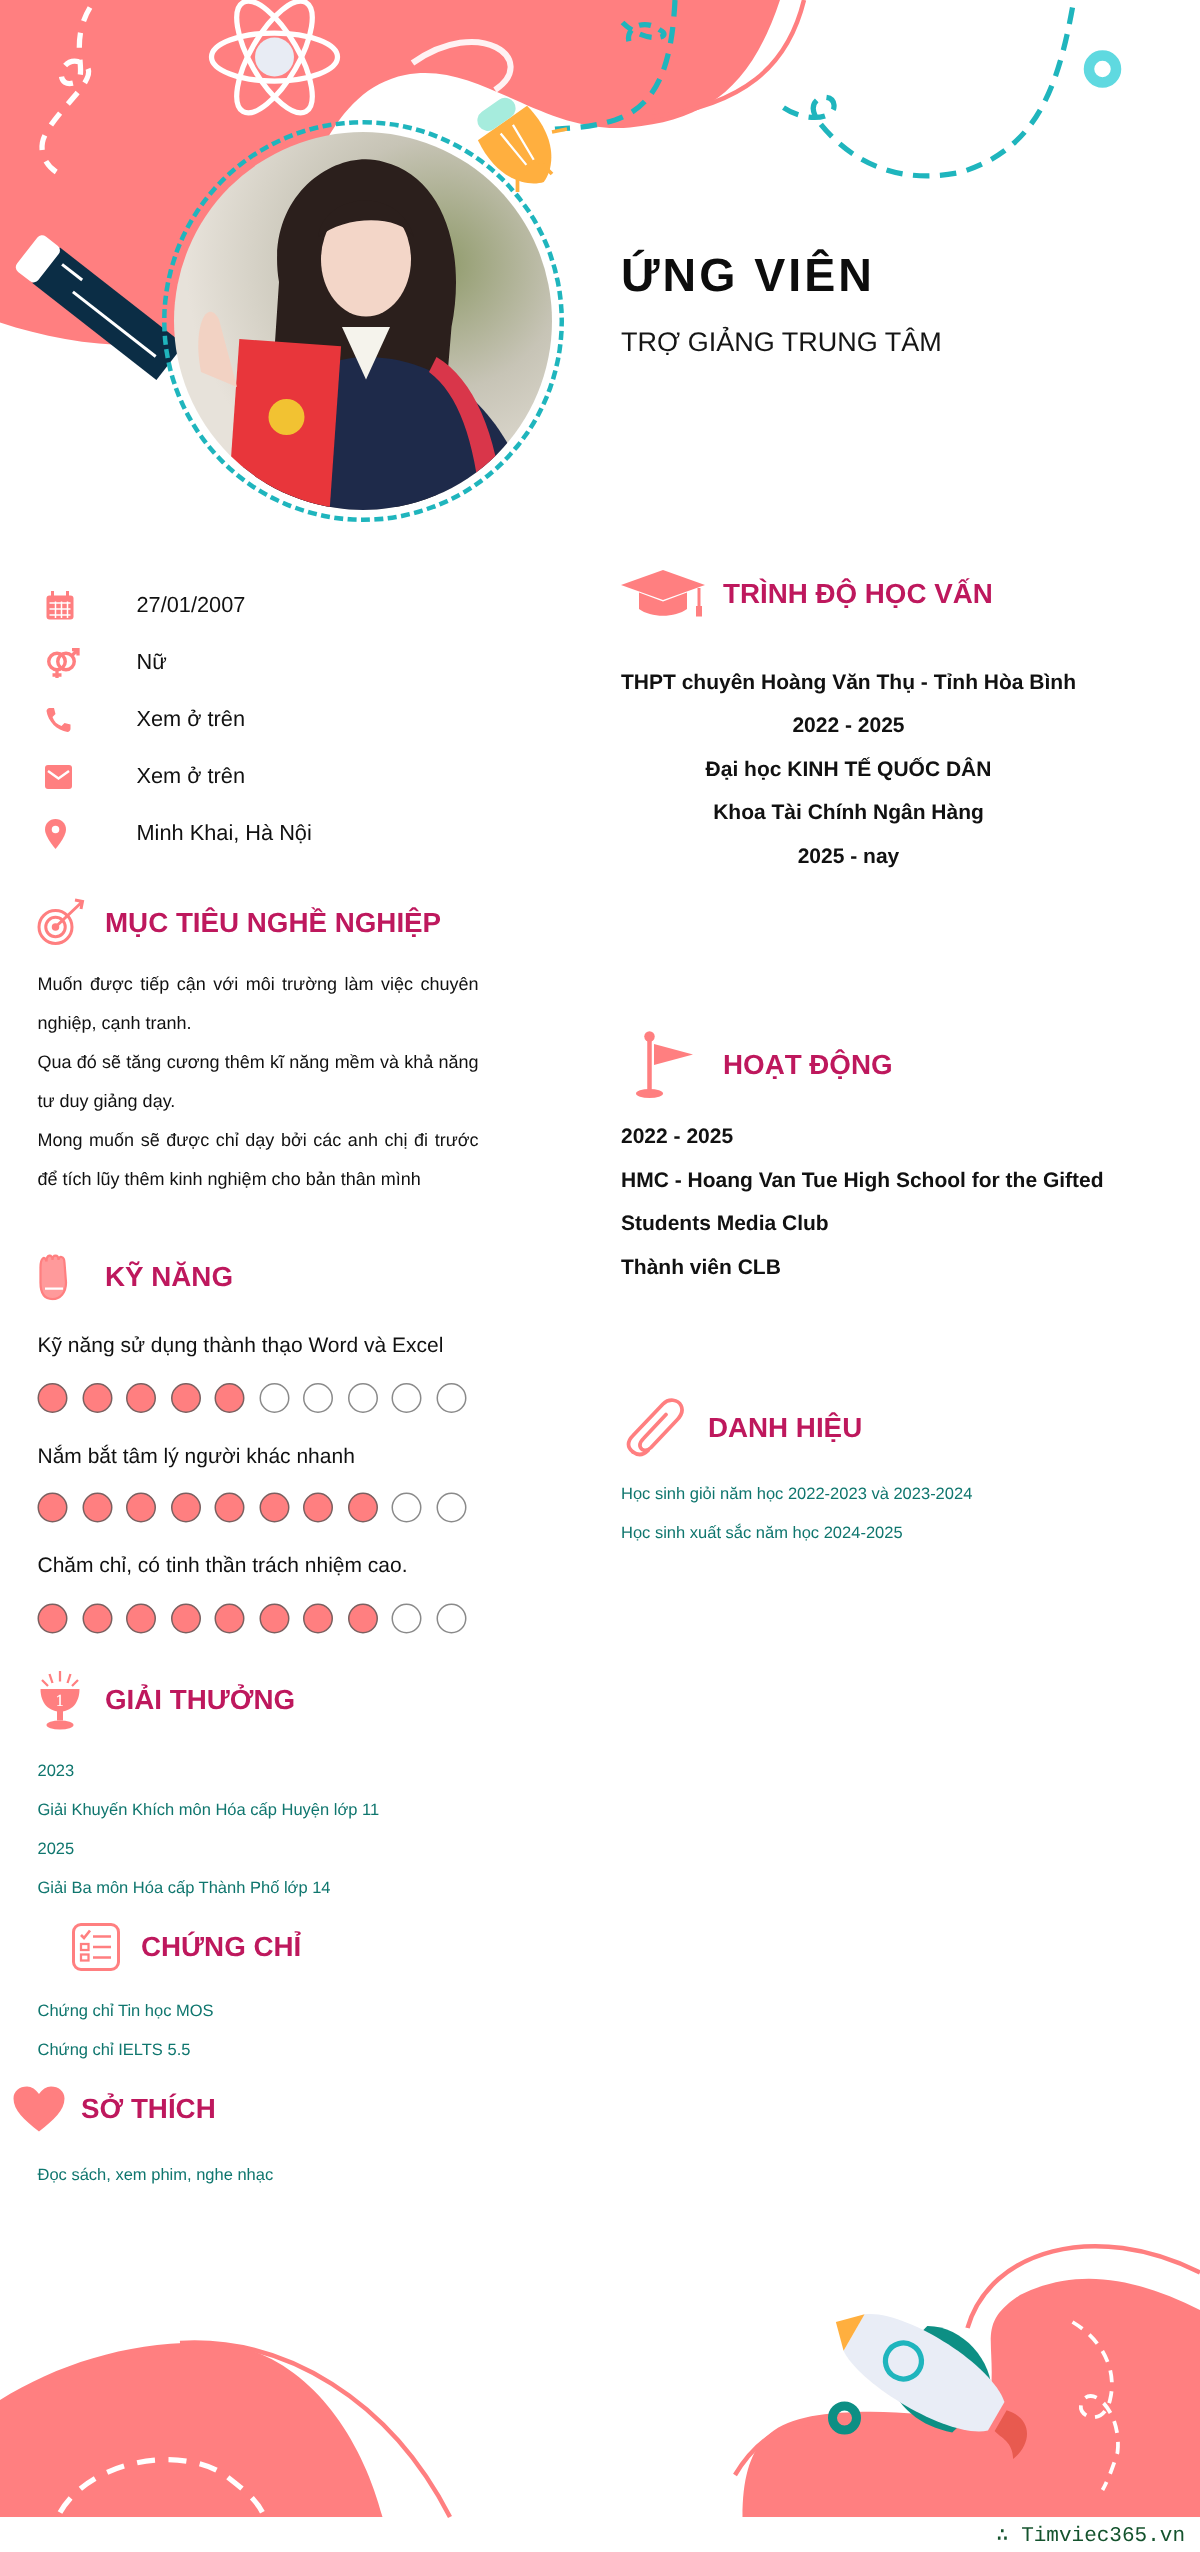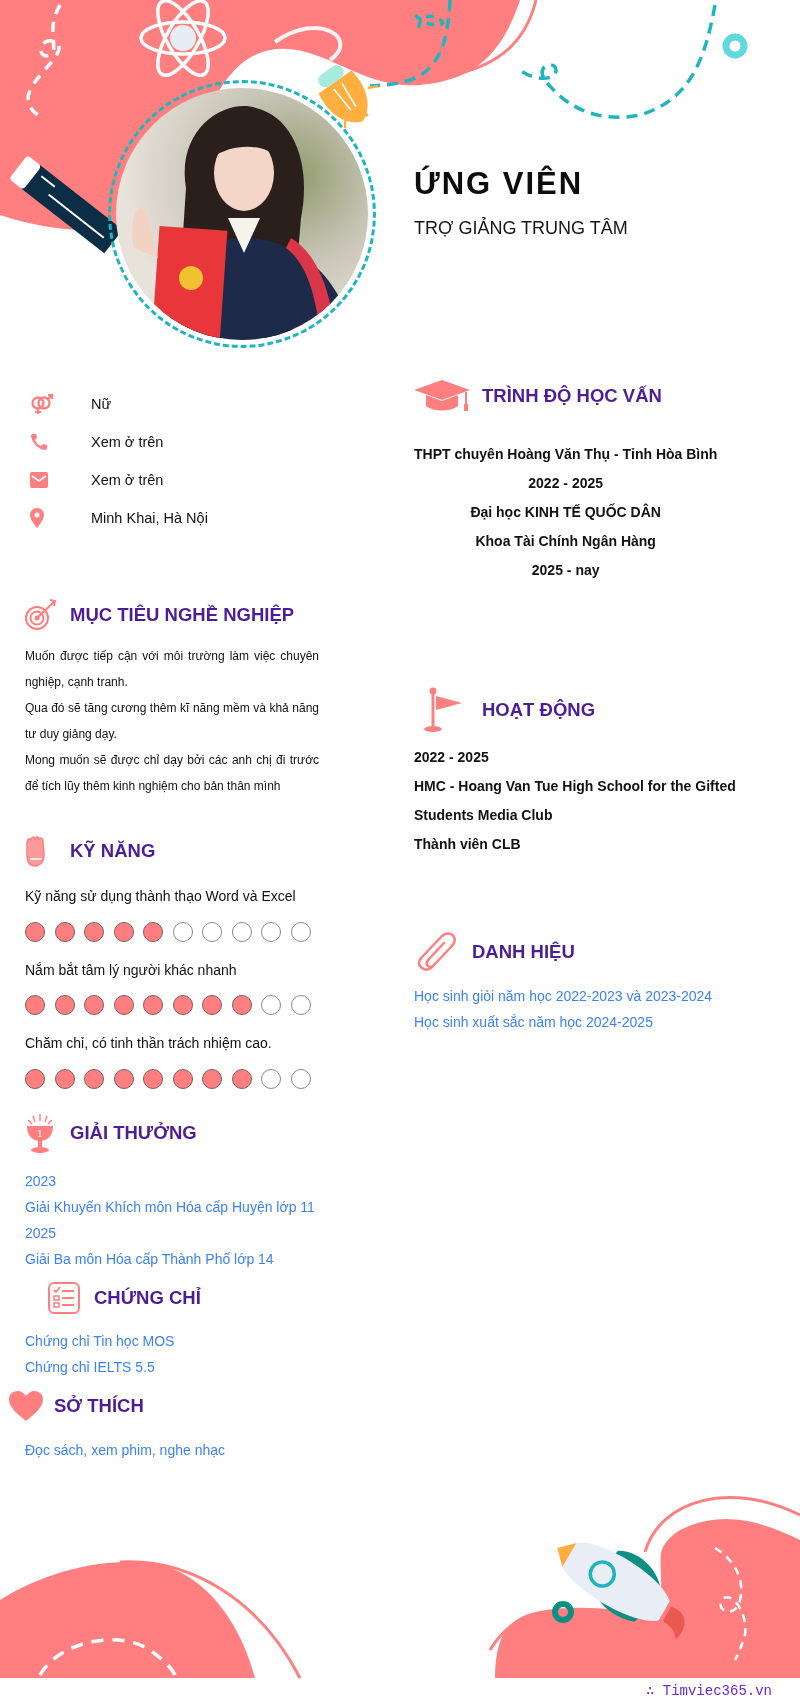--- a/index.html
+++ b/index.html
@@ -21,32 +21,32 @@
   .name { position: absolute; left: 414px; top: 166px; font-size: 31px; font-weight: 700; letter-spacing: 2px; color: #0d0d0d; }
   .job { position: absolute; left: 414px; top: 218px; font-size: 18px; color: #151515; }
 
   .contact { position: absolute; left: 26px; top: 385px; width: 300px; }
   .contact-row { display: flex; align-items: center; height: 38px; }
   .contact-icon { width: 40px; height: 22px; display: flex; align-items: center; justify-content: flex-start; padding-left: 4px; }
   .contact-text { font-size: 14.5px; color: #111; padding-left: 25px; }
 
   .sec-title { position: absolute; display: flex; align-items: center; }
   .sec-title .ic { width: 46px; display: flex; align-items: center; }
-  .sec-title .lbl { font-size: 18.5px; font-weight: 700; color: #4c1d95; }
+  .sec-title .lbl { font-size: 18.5px; font-weight: 700; color: #be185d; }
 
   .para { position: absolute; left: 25px; width: 294px; font-size: 12px; line-height: 26px; text-align: justify; color: #111; }
-  .plain { position: absolute; font-size: 14px; line-height: 26px; color: #3b82f6; }
+  .plain { position: absolute; font-size: 11px; line-height: 26px; color: #0f766e; }
   .bold-list { position: absolute; left: 414px; font-size: 14px; font-weight: 700; line-height: 29px; color: #111; }
 
   .skill-label { position: absolute; left: 25px; font-size: 14px; color: #111; }
   .dots { position: absolute; left: 25px; display: flex; gap: 9.5px; }
   .dot { width: 20px; height: 20px; border-radius: 50%; border: 1.6px solid #8a8a8a; background: #fff; }
   .dot.on { background: #ff7f80; border-color: #7a6060; }
 
-  .watermark { position: absolute; right: 28px; top: 1682px; font-family: "Liberation Mono", monospace; font-size: 14px; color: #6d28d9; }
+  .watermark { position: absolute; right: 10px; top: 1682px; font-family: "Liberation Mono", monospace; font-size: 14px; color: #14532d; }
 </style>
 </head>
 <body>
 
 <svg class="deco" width="800" height="360" viewBox="0 0 800 360">
   <path d="M0,0 L520,0 C500,60 470,80 420,85 C360,90 320,40 270,50 C210,62 200,150 170,200 C140,240 60,235 0,215 Z" fill="#ff7f80"></path>
   <path d="M275,42 C320,10 360,40 330,60" fill="none" stroke="#ffffff" stroke-width="4" opacity="0.9"></path>
   <path d="M536,0 C525,45 495,70 435,78" fill="none" stroke="#ff7f80" stroke-width="3"></path>
 
   <g transform="translate(183,38)" fill="none" stroke="#ffffff" stroke-width="3.5">
@@ -92,20 +92,31 @@
   </svg>
 </div>
 <div class="photo-ring"></div>
 
 <div class="name">ỨNG VIÊN</div>
 <div class="job">TRỢ GIẢNG TRUNG TÂM</div>
 
 <div class="contact">
   <div class="contact-row">
     <span class="contact-icon">
+      <svg width="20" height="20" viewBox="0 0 20 20">
+          <rect x="1" y="3" width="18" height="16" rx="2" fill="#ff7f80"></rect>
+          <rect x="4" y="0" width="2" height="5" fill="#ff7f80"></rect>
+          <rect x="14" y="0" width="2" height="5" fill="#ff7f80"></rect>
+          <path d="M3,8 H17 M3,12 H17 M3,16 H17 M7,7 V18 M11,7 V18 M15,7 V18" stroke="#fff" stroke-width="1"></path>
+        </svg>
+    </span>
+    <span class="contact-text">27/01/2007</span>
+  </div>
+  <div class="contact-row">
+    <span class="contact-icon">
       <svg width="24" height="20" viewBox="0 0 24 20">
           <circle cx="8" cy="9" r="5.5" fill="none" stroke="#ff7f80" stroke-width="2.3"></circle>
           <circle cx="14" cy="9" r="5.5" fill="none" stroke="#ff7f80" stroke-width="2.3"></circle>
           <path d="M8,14.5 V20 M5,18 H11 M18,5 L22,1 M18,1 H22 V5" stroke="#ff7f80" stroke-width="2.2" fill="none"></path>
         </svg>
     </span>
     <span class="contact-text">Nữ</span>
   </div>
   <div class="contact-row">
     <span class="contact-icon">

